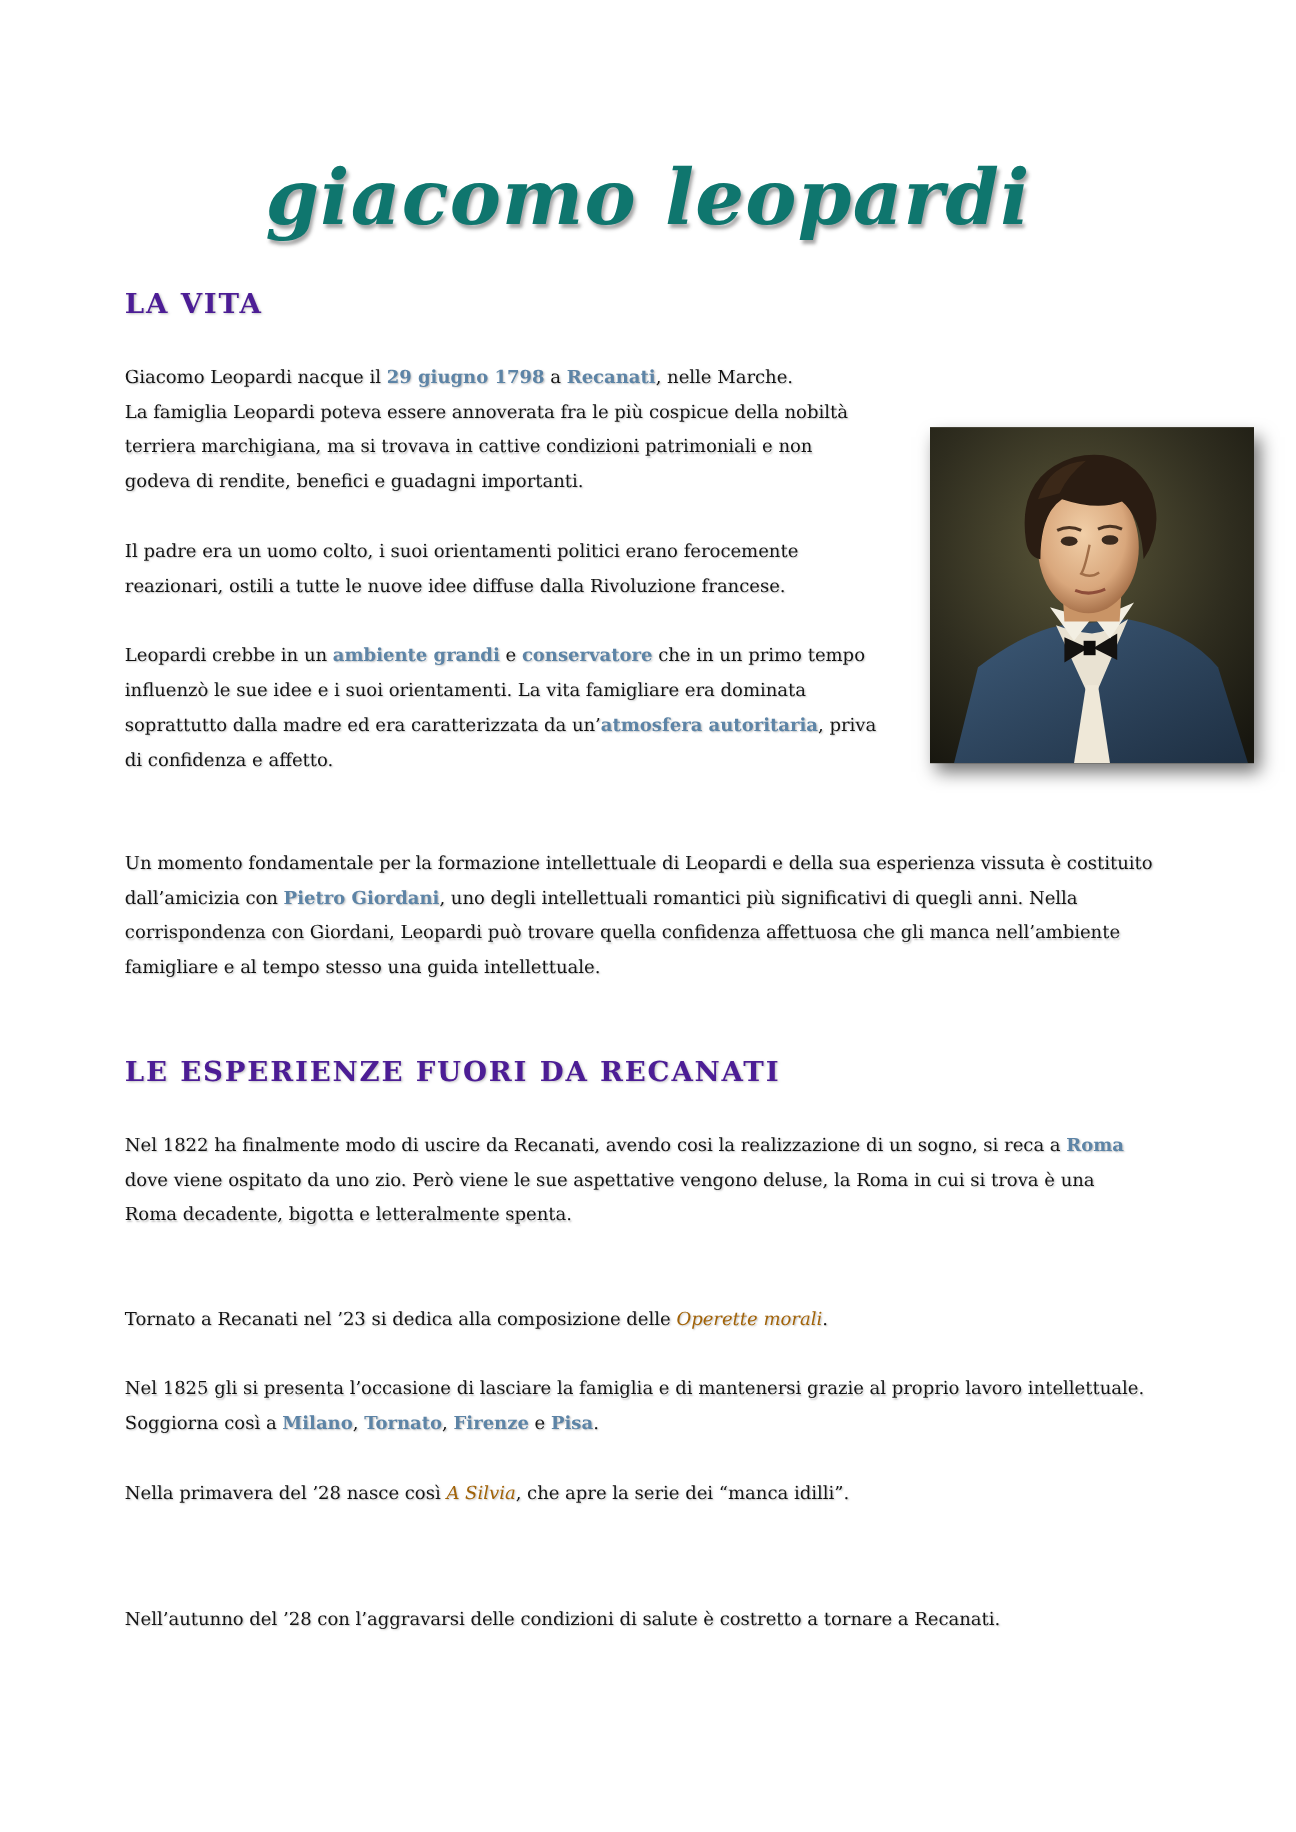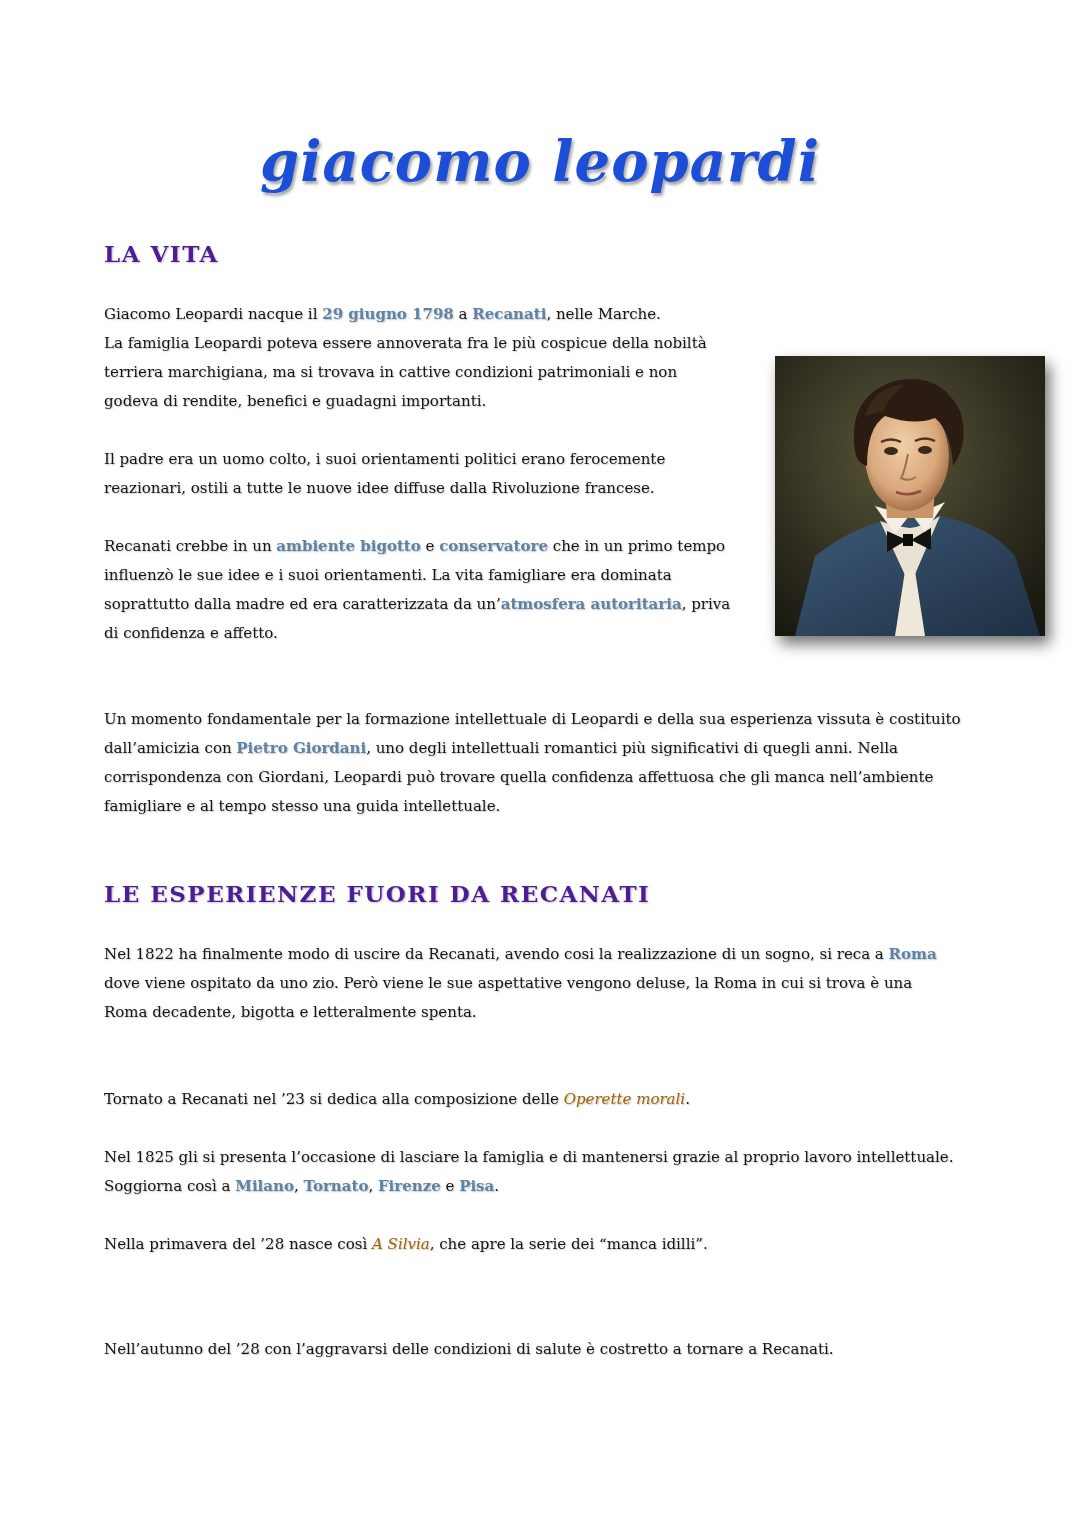--- a/index.html
+++ b/index.html
@@ -13,23 +13,23 @@
     color: #141414;
   }
   .title {
     position: absolute;
     left: 0; right: 0;
     top: 128px;
     text-align: center;
     font-family: "DejaVu Serif", serif;
     font-style: italic;
     font-weight: bold;
-    font-size: 56px;
+    font-size: 64px;
     letter-spacing: 1px;
-    color: #1d4ed8;
+    color: #0f766e;
     text-shadow: 2px 3px 3px rgba(60,60,60,0.45);
   }
   .section-heading {
     position: absolute;
     left: 104px;
     font-family: "DejaVu Serif", serif;
     font-weight: bold;
     font-size: 23px;
     letter-spacing: 1.5px;
     color: #4c1d95;
@@ -72,21 +72,21 @@
 
 <p class="para" style="top:300px; width:720px;">
   <span>Giacomo Leopardi nacque il </span><span class="hl">29 giugno 1798</span><span> a </span><span class="hl">Recanati</span><span>, nelle Marche.</span>
 </p>
 
 <p class="para" style="top:329px; width:630px;">La famiglia Leopardi poteva essere annoverata fra le più cospicue della nobiltà terriera marchigiana, ma si trovava in cattive condizioni patrimoniali e non godeva di rendite, benefici e guadagni importanti.</p>
 
 <p class="para" style="top:445px; width:620px;">Il padre era un uomo colto, i suoi orientamenti politici erano ferocemente reazionari, ostili a tutte le nuove idee diffuse dalla Rivoluzione francese.</p>
 
 <p class="para" style="top:532px; width:640px;">
-  <span>Recanati crebbe in un </span><span class="hl">ambiente bigotto</span><span> e </span><span class="hl">conservatore</span><span> che in un primo tempo influenzò le sue idee e i suoi orientamenti. La vita famigliare era dominata soprattutto dalla madre ed era caratterizzata da un’</span><span class="hl">atmosfera autoritaria</span><span>, priva di confidenza e affetto.</span>
+  <span>Leopardi crebbe in un </span><span class="hl">ambiente grandi</span><span> e </span><span class="hl">conservatore</span><span> che in un primo tempo influenzò le sue idee e i suoi orientamenti. La vita famigliare era dominata soprattutto dalla madre ed era caratterizzata da un’</span><span class="hl">atmosfera autoritaria</span><span>, priva di confidenza e affetto.</span>
 </p>
 
 <p class="para" style="top:705px; width:880px;">
   <span>Un momento fondamentale per la formazione intellettuale di Leopardi e della sua esperienza vissuta è costituito dall’amicizia con </span><span class="hl">Pietro Giordani</span><span>, uno degli intellettuali romantici più significativi di quegli anni. Nella corrispondenza con Giordani, Leopardi può trovare quella confidenza affettuosa che gli manca nell’ambiente famigliare e al tempo stesso una guida intellettuale.</span>
 </p>
 
 <div class="portrait">
   <svg width="270" height="280" viewBox="0 0 270 280" xmlns="http://www.w3.org/2000/svg">
     <defs>
       <radialGradient id="bg" cx="0.45" cy="0.35" r="0.8">

